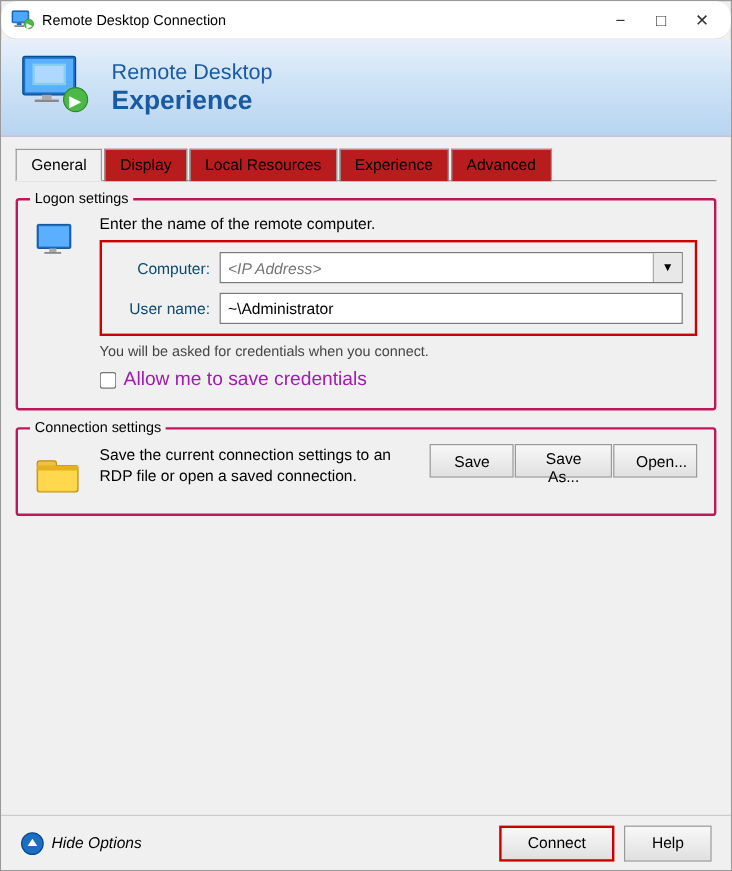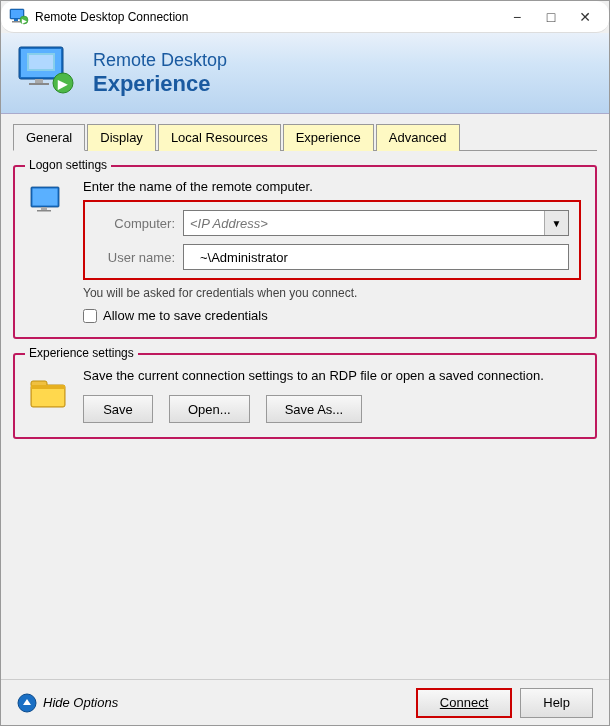--- a/index.html
+++ b/index.html
@@ -101,21 +101,21 @@
       display: flex;
       flex-direction: row;
       gap: 0;
       border-bottom: 1px solid #999;
       flex-shrink: 0;
     }
     .tab {
       padding: 5px 12px;
       border: 1px solid #999;
       border-bottom: none;
-      background: #fef9c3;
+      background: #b91c1c;
       cursor: pointer;
       font-size: 13px;
       margin-right: 2px;
       margin-bottom: -1px;
     }
     .tab.active {
       background: #f0f0f0;
       border-bottom: 1px solid #f0f0f0;
       font-weight: normal;
       z-index: 1;
@@ -165,31 +165,31 @@
     }
     .field-row {
       display: flex;
       align-items: center;
       gap: 8px;
     }
     .field-label {
       width: 80px;
       text-align: right;
       font-size: 13px;
-      color: #737373;
+      color: #0c4a6e;
       flex-shrink: 0;
     }
     .field-input-wrap {
       flex: 1;
     }
     .field-input {
       width: 100%;
       border: 1px solid #7a7a7a;
       background: #fff;
-      padding: 3px 16px;
+      padding: 3px 6px;
       font-size: 13px;
       height: 26px;
     }
     .field-input-dropdown {
       display: flex;
       border: 1px solid #7a7a7a;
       background: #fff;
       height: 26px;
     }
     .field-input-dropdown input {
@@ -220,50 +220,50 @@
       display: flex;
       align-items: center;
       gap: 6px;
       margin-top: 8px;
     }
     .checkbox-row input[type="checkbox"] {
       width: 14px;
       height: 14px;
     }
     .checkbox-label {
-      font-size: 13px;
-      color: #000000;
+      font-size: 16px;
+      color: #a21caf;
     }
 
     
     .conn-inner {
       display: flex;
       gap: 14px;
       align-items: flex-start;
     }
     .folder-icon {
       width: 40px;
       height: 40px;
       flex-shrink: 0;
       margin-top: 4px;
     }
     .conn-right {
       flex: 1;
       display: flex;
-      flex-direction: column;
+      flex-direction: row;
       gap: 10px;
     }
     .conn-desc {
       font-size: 13px;
       color: #000;
       line-height: 1.4;
     }
     .conn-buttons {
       display: flex;
-      gap: 16px;
+      gap: 1px;
     }
     .btn {
       padding: 4px 18px;
       border: 1px solid #999;
       background: linear-gradient(to bottom, #f8f8f8, #e0e0e0);
       cursor: pointer;
       font-size: 13px;
       height: 28px;
       min-width: 70px;
     }
@@ -294,21 +294,20 @@
       display: flex;
       gap: 8px;
     }
     .btn-connect {
       padding: 5px 22px;
       border: 2px solid #cc0000;
       background: linear-gradient(to bottom, #f8f8f8, #e0e0e0);
       cursor: pointer;
       font-size: 13px;
       height: 30px;
-      text-decoration: underline;
     }
     .btn-help {
       padding: 5px 22px;
       border: 1px solid #999;
       background: linear-gradient(to bottom, #f8f8f8, #e0e0e0);
       cursor: pointer;
       font-size: 13px;
       height: 30px;
     }
   </style>
@@ -395,34 +394,34 @@
           <div class="credentials-note">You will be asked for credentials when you connect.</div>
           <div class="checkbox-row">
             <input type="checkbox" style="">
             <span class="checkbox-label">Allow me to save credentials</span>
           </div>
         </div>
       </div>
     </div>
 
     <div class="group-box">
-      <span class="group-box-title">Experience settings</span>
+      <span class="group-box-title">Connection settings</span>
       <div class="conn-inner">
         <svg class="folder-icon" viewBox="0 0 40 40">
           <rect x="2" y="14" width="34" height="22" rx="2" fill="#f0c040" stroke="#c09010" stroke-width="1"></rect>
           <rect x="2" y="10" width="16" height="6" rx="2" fill="#f0c040" stroke="#c09010" stroke-width="1"></rect>
           <rect x="3" y="15" width="32" height="20" rx="1.5" fill="#ffd84d"></rect>
           <rect x="2" y="14" width="34" height="4" rx="1" fill="#e6b020"></rect>
         </svg>
         <div class="conn-right">
           <p class="conn-desc">Save the current connection settings to an RDP file or open a saved connection.</p>
           <div class="conn-buttons">
             <button class="btn">Save</button>
+            <button class="btn">Save As...</button>
             <button class="btn">Open...</button>
-            <button class="btn">Save As...</button>
           </div>
         </div>
       </div>
     </div>
 
   </div>
 
   <div class="bottom-bar">
     <div class="hide-options-wrap">
       <svg class="arrow-icon" viewBox="0 0 20 20">

